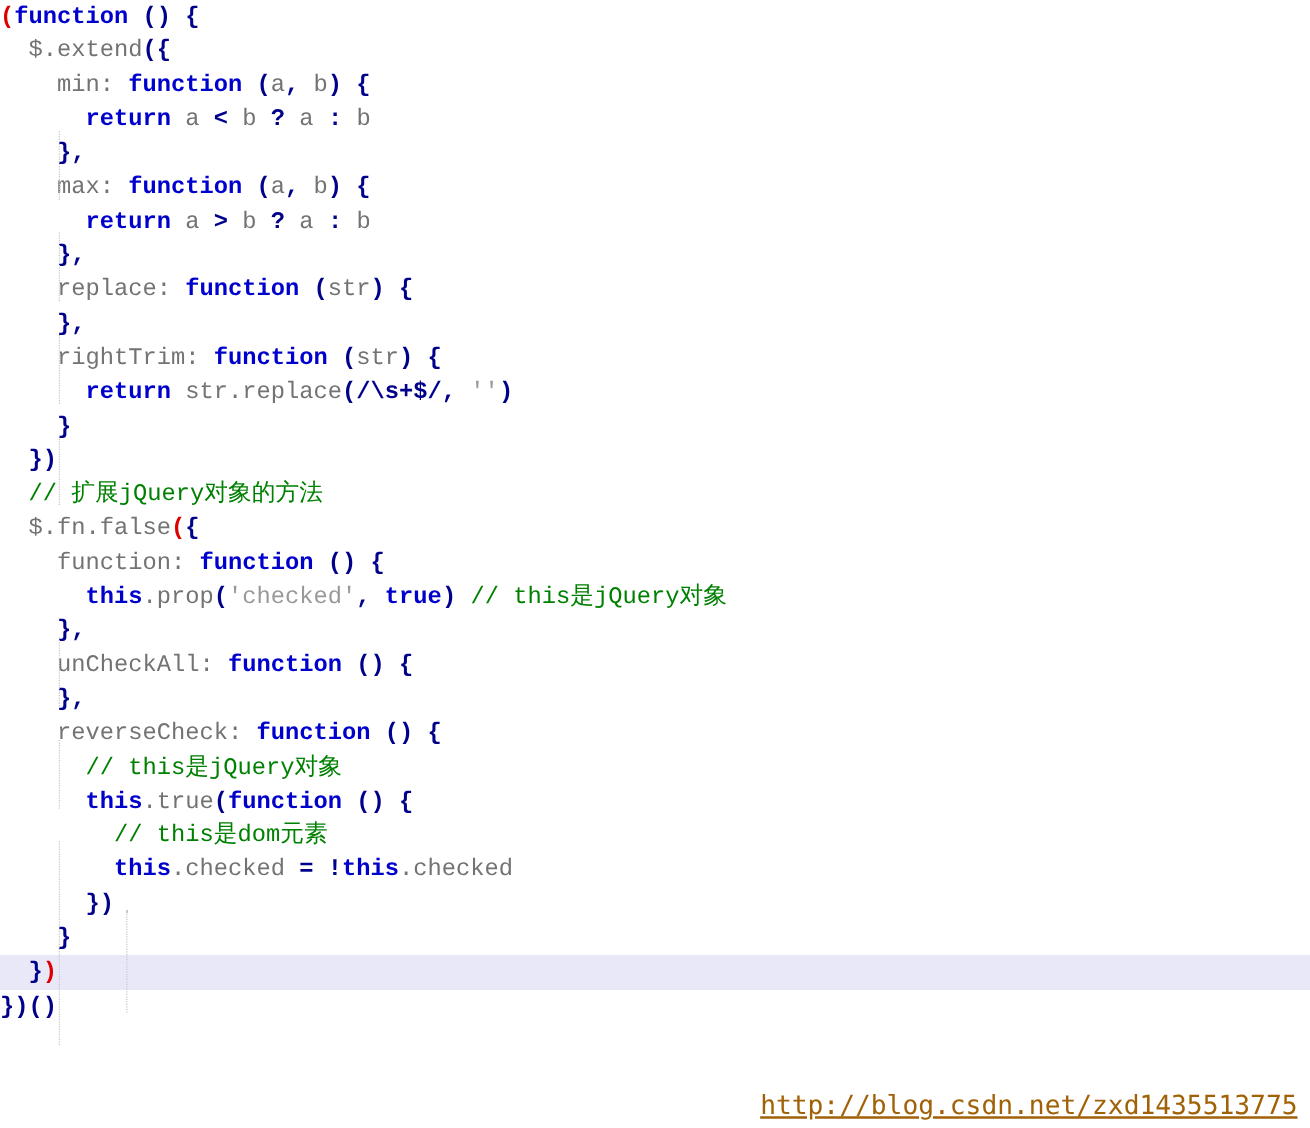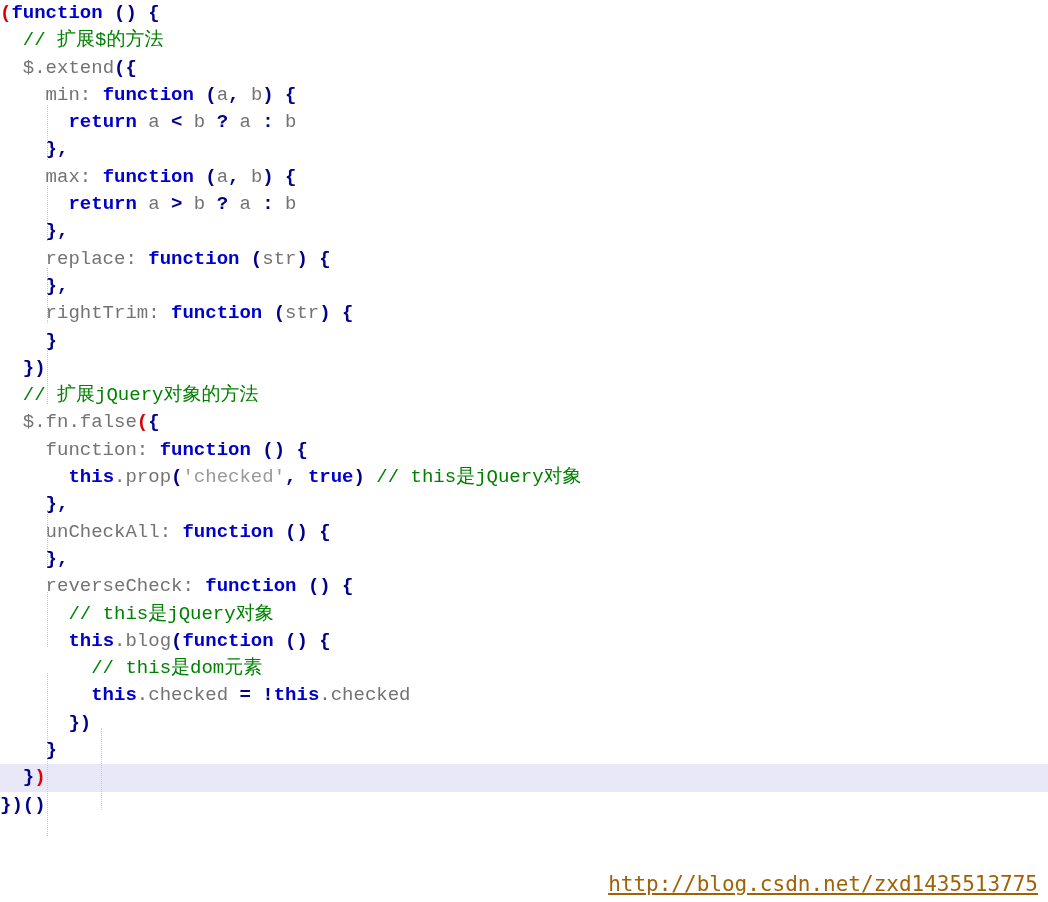--- a/index.html
+++ b/index.html
@@ -71,43 +71,43 @@
     text-decoration: underline;
   }
 </style>
 </head>
 <body>
 
 <div id="code-viewer">
 
   <div id="code-lines">
       <div class="code-line"><span></span><span class="tok-red">(</span><span class="tok-kw">function</span><span class="tok-plain"> </span><span class="tok-punct">()</span><span class="tok-plain"> </span><span class="tok-punct">{</span></div>
-      <div class="code-line"><span>  </span><span class="tok-comment">// 扩展$的方法</span></div>
       <div class="code-line"><span>  </span><span class="tok-plain">$.extend</span><span class="tok-punct">({</span></div>
       <div class="code-line"><span>    </span><span class="tok-plain">min: </span><span class="tok-kw">function</span><span class="tok-plain"> </span><span class="tok-punct">(</span><span class="tok-plain">a</span><span class="tok-punct">,</span><span class="tok-plain"> </span><span class="tok-plain">b</span><span class="tok-punct">)</span><span class="tok-plain"> </span><span class="tok-punct">{</span></div>
       <div class="code-line"><span>      </span><span class="tok-kw">return</span><span class="tok-plain"> a </span><span class="tok-punct">&lt;</span><span class="tok-plain"> b </span><span class="tok-punct">?</span><span class="tok-plain"> a </span><span class="tok-punct">:</span><span class="tok-plain"> b</span></div>
       <div class="code-line"><span>    </span><span class="tok-punct">},</span></div>
       <div class="code-line"><span>    </span><span class="tok-plain">max: </span><span class="tok-kw">function</span><span class="tok-plain"> </span><span class="tok-punct">(</span><span class="tok-plain">a</span><span class="tok-punct">,</span><span class="tok-plain"> </span><span class="tok-plain">b</span><span class="tok-punct">)</span><span class="tok-plain"> </span><span class="tok-punct">{</span></div>
       <div class="code-line"><span>      </span><span class="tok-kw">return</span><span class="tok-plain"> a </span><span class="tok-punct">&gt;</span><span class="tok-plain"> b </span><span class="tok-punct">?</span><span class="tok-plain"> a </span><span class="tok-punct">:</span><span class="tok-plain"> b</span></div>
       <div class="code-line"><span>    </span><span class="tok-punct">},</span></div>
       <div class="code-line"><span>    </span><span class="tok-plain">replace: </span><span class="tok-kw">function</span><span class="tok-plain"> </span><span class="tok-punct">(</span><span class="tok-plain">str</span><span class="tok-punct">)</span><span class="tok-plain"> </span><span class="tok-punct">{</span></div>
       <div class="code-line"><span>    </span><span class="tok-punct">},</span></div>
       <div class="code-line"><span>    </span><span class="tok-plain">rightTrim: </span><span class="tok-kw">function</span><span class="tok-plain"> </span><span class="tok-punct">(</span><span class="tok-plain">str</span><span class="tok-punct">)</span><span class="tok-plain"> </span><span class="tok-punct">{</span></div>
+      <div class="code-line"><span>      </span><span class="tok-kw">return</span><span class="tok-plain"> str.replace</span><span class="tok-punct">(/\s+$/,</span><span class="tok-plain"> </span><span class="tok-string">''</span><span class="tok-punct">)</span></div>
       <div class="code-line"><span>    </span><span class="tok-punct">}</span></div>
       <div class="code-line"><span>  </span><span class="tok-punct">})</span></div>
       <div class="code-line"><span>  </span><span class="tok-comment">// 扩展jQuery对象的方法</span></div>
       <div class="code-line"><span>  </span><span class="tok-plain">$.fn.false</span><span class="tok-red">(</span><span class="tok-punct">{</span></div>
       <div class="code-line"><span>    </span><span class="tok-plain">function: </span><span class="tok-kw">function</span><span class="tok-plain"> </span><span class="tok-punct">()</span><span class="tok-plain"> </span><span class="tok-punct">{</span></div>
       <div class="code-line"><span>      </span><span class="tok-kw">this</span><span class="tok-plain">.prop</span><span class="tok-punct">(</span><span class="tok-string">'checked'</span><span class="tok-punct">,</span><span class="tok-plain"> </span><span class="tok-kw">true</span><span class="tok-punct">)</span><span class="tok-plain"> </span><span class="tok-comment">// this是jQuery对象</span></div>
       <div class="code-line"><span>    </span><span class="tok-punct">},</span></div>
       <div class="code-line"><span>    </span><span class="tok-plain">unCheckAll: </span><span class="tok-kw">function</span><span class="tok-plain"> </span><span class="tok-punct">()</span><span class="tok-plain"> </span><span class="tok-punct">{</span></div>
       <div class="code-line"><span>    </span><span class="tok-punct">},</span></div>
       <div class="code-line"><span>    </span><span class="tok-plain">reverseCheck: </span><span class="tok-kw">function</span><span class="tok-plain"> </span><span class="tok-punct">()</span><span class="tok-plain"> </span><span class="tok-punct">{</span></div>
       <div class="code-line"><span>      </span><span class="tok-comment">// this是jQuery对象</span></div>
-      <div class="code-line"><span>      </span><span class="tok-kw">this</span><span class="tok-plain">.blog</span><span class="tok-punct">(</span><span class="tok-kw">function</span><span class="tok-plain"> </span><span class="tok-punct">()</span><span class="tok-plain"> </span><span class="tok-punct">{</span></div>
+      <div class="code-line"><span>      </span><span class="tok-kw">this</span><span class="tok-plain">.true</span><span class="tok-punct">(</span><span class="tok-kw">function</span><span class="tok-plain"> </span><span class="tok-punct">()</span><span class="tok-plain"> </span><span class="tok-punct">{</span></div>
       <div class="code-line"><span>        </span><span class="tok-comment">// this是dom元素</span></div>
       <div class="code-line"><span>        </span><span class="tok-kw">this</span><span class="tok-plain">.checked</span><span class="tok-plain"> </span><span class="tok-punct">=</span><span class="tok-plain"> </span><span class="tok-punct">!</span><span class="tok-kw">this</span><span class="tok-plain">.checked</span></div>
       <div class="code-line"><span>      </span><span class="tok-punct">})</span></div>
       <div class="code-line"><span>    </span><span class="tok-punct">}</span></div>
       <div class="code-line highlight"><span>  </span><span class="tok-punct">}</span><span class="tok-red">)</span></div>
       <div class="code-line"><span></span><span class="tok-punct">})()</span></div>
     </div>
 
   <div class="indent-guides" id="indent-guides">
       <div class="guide" style="left: 47px; top: 105px; height: 55px;"></div>

